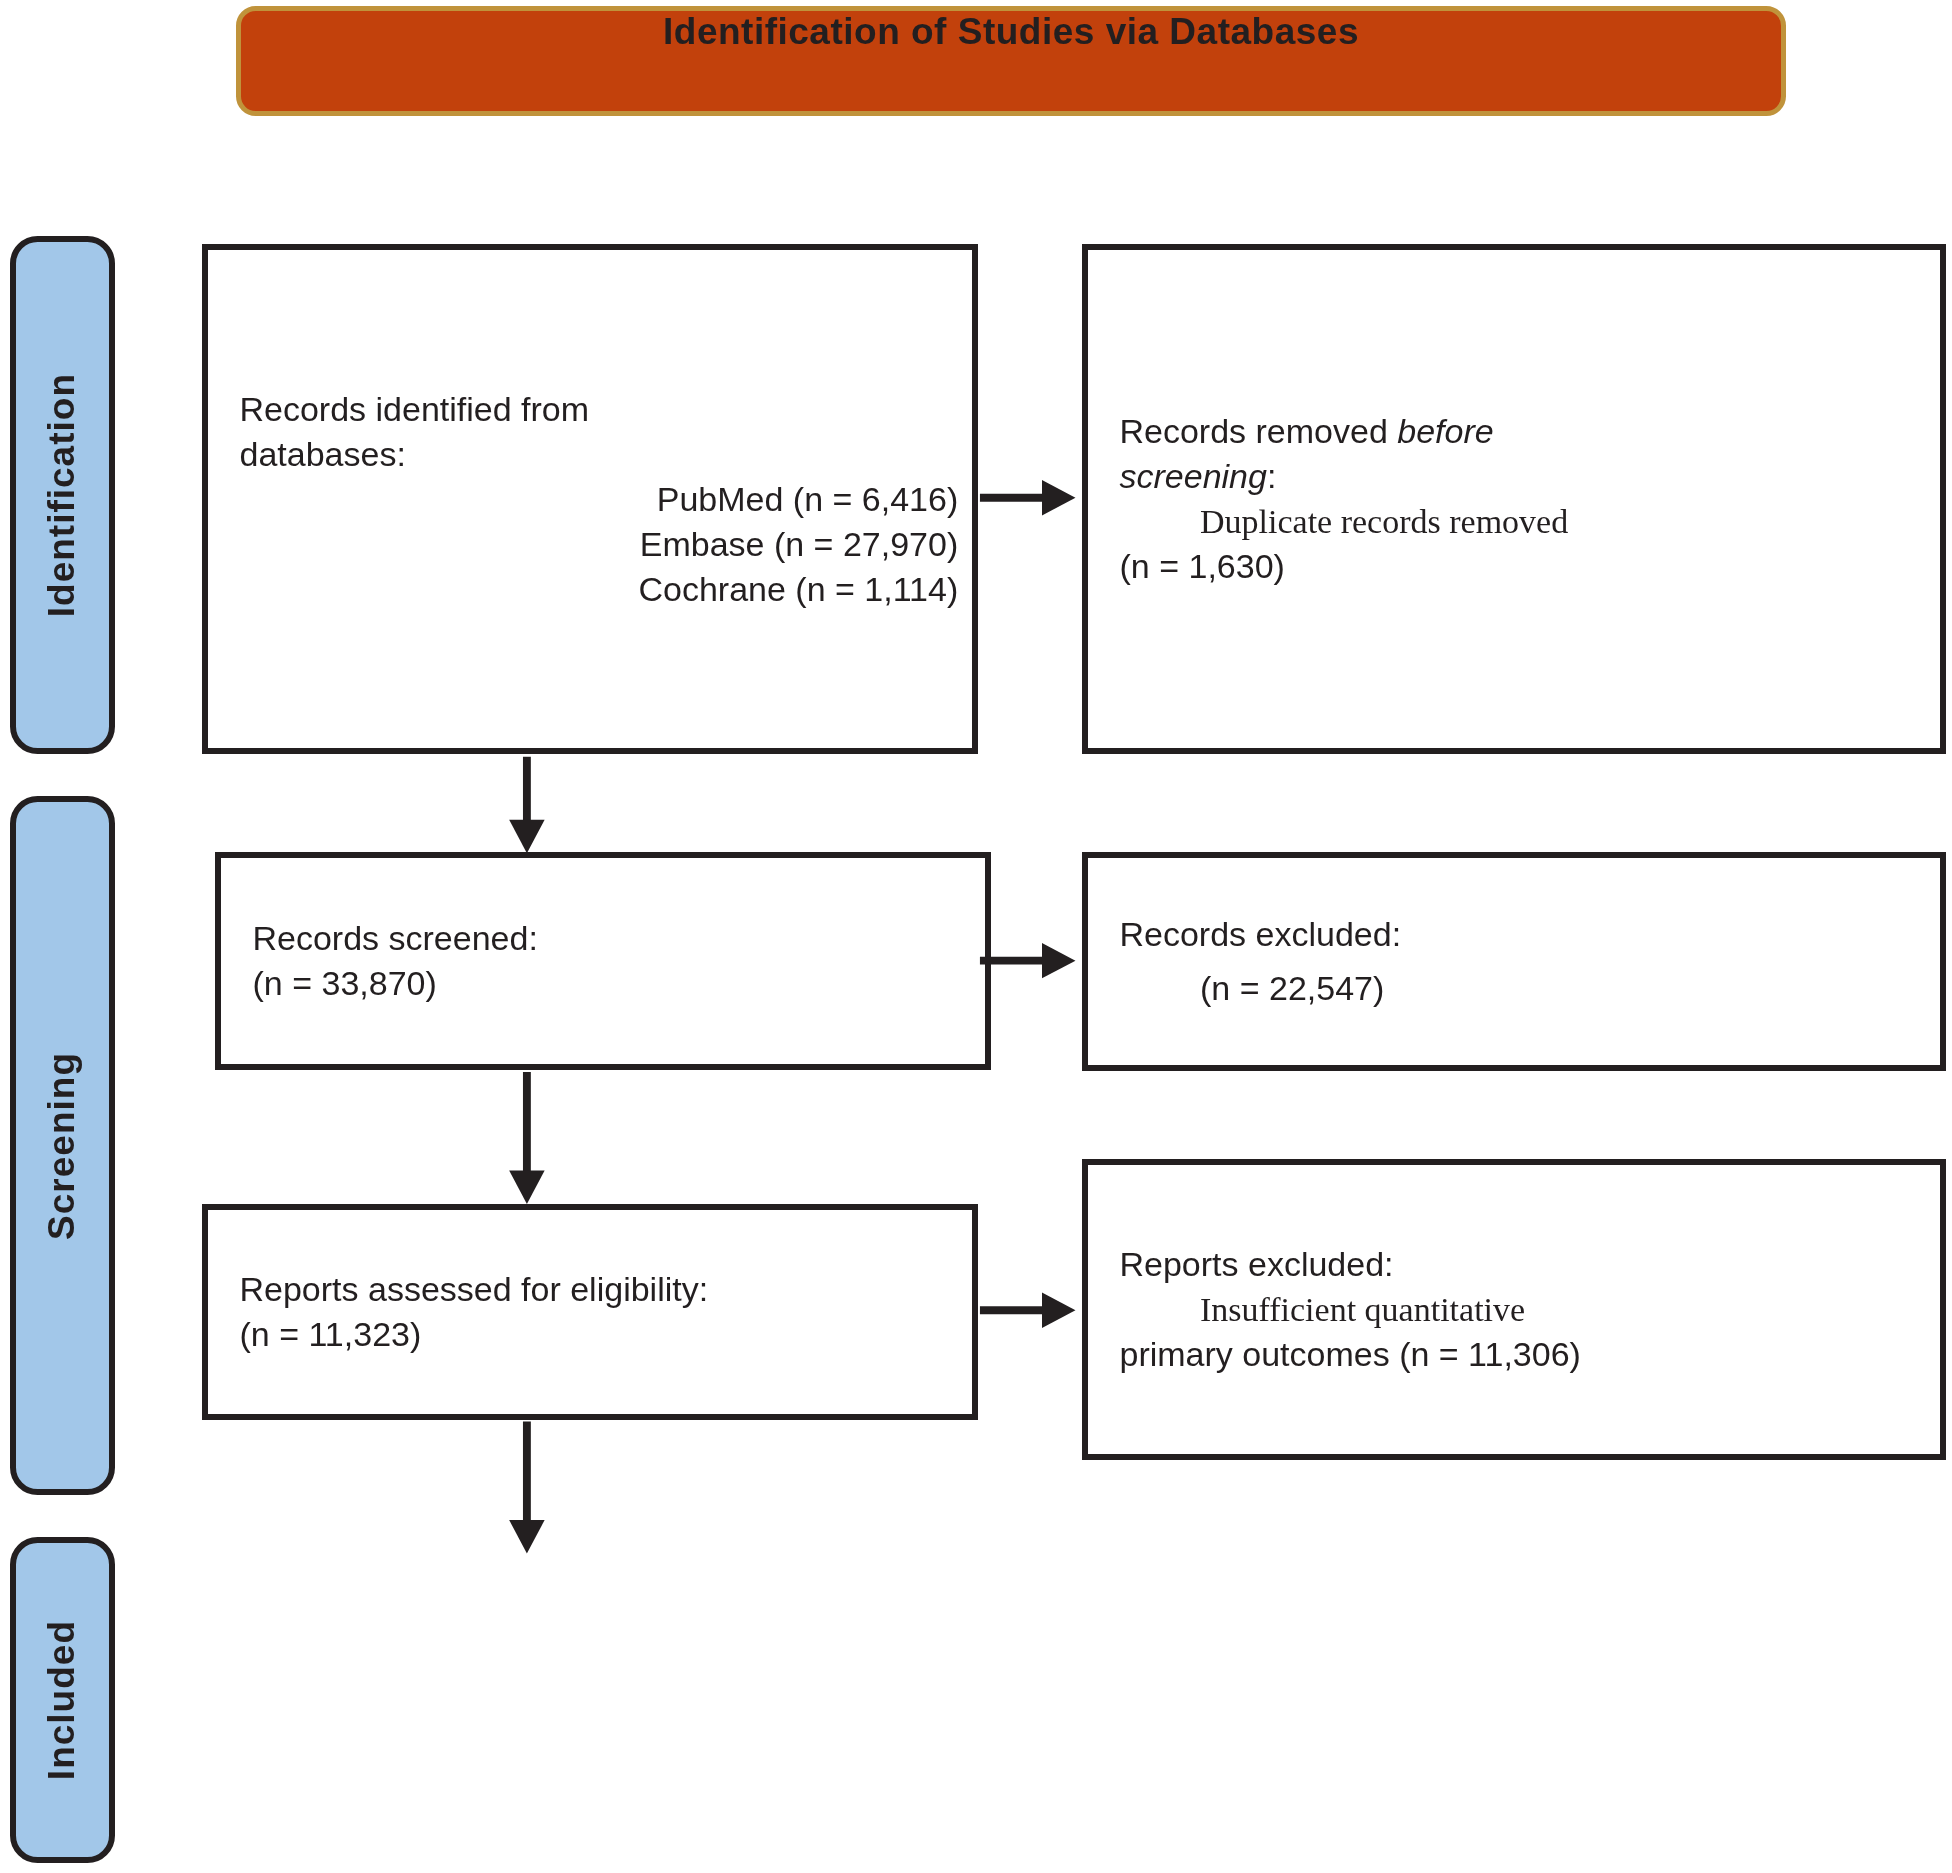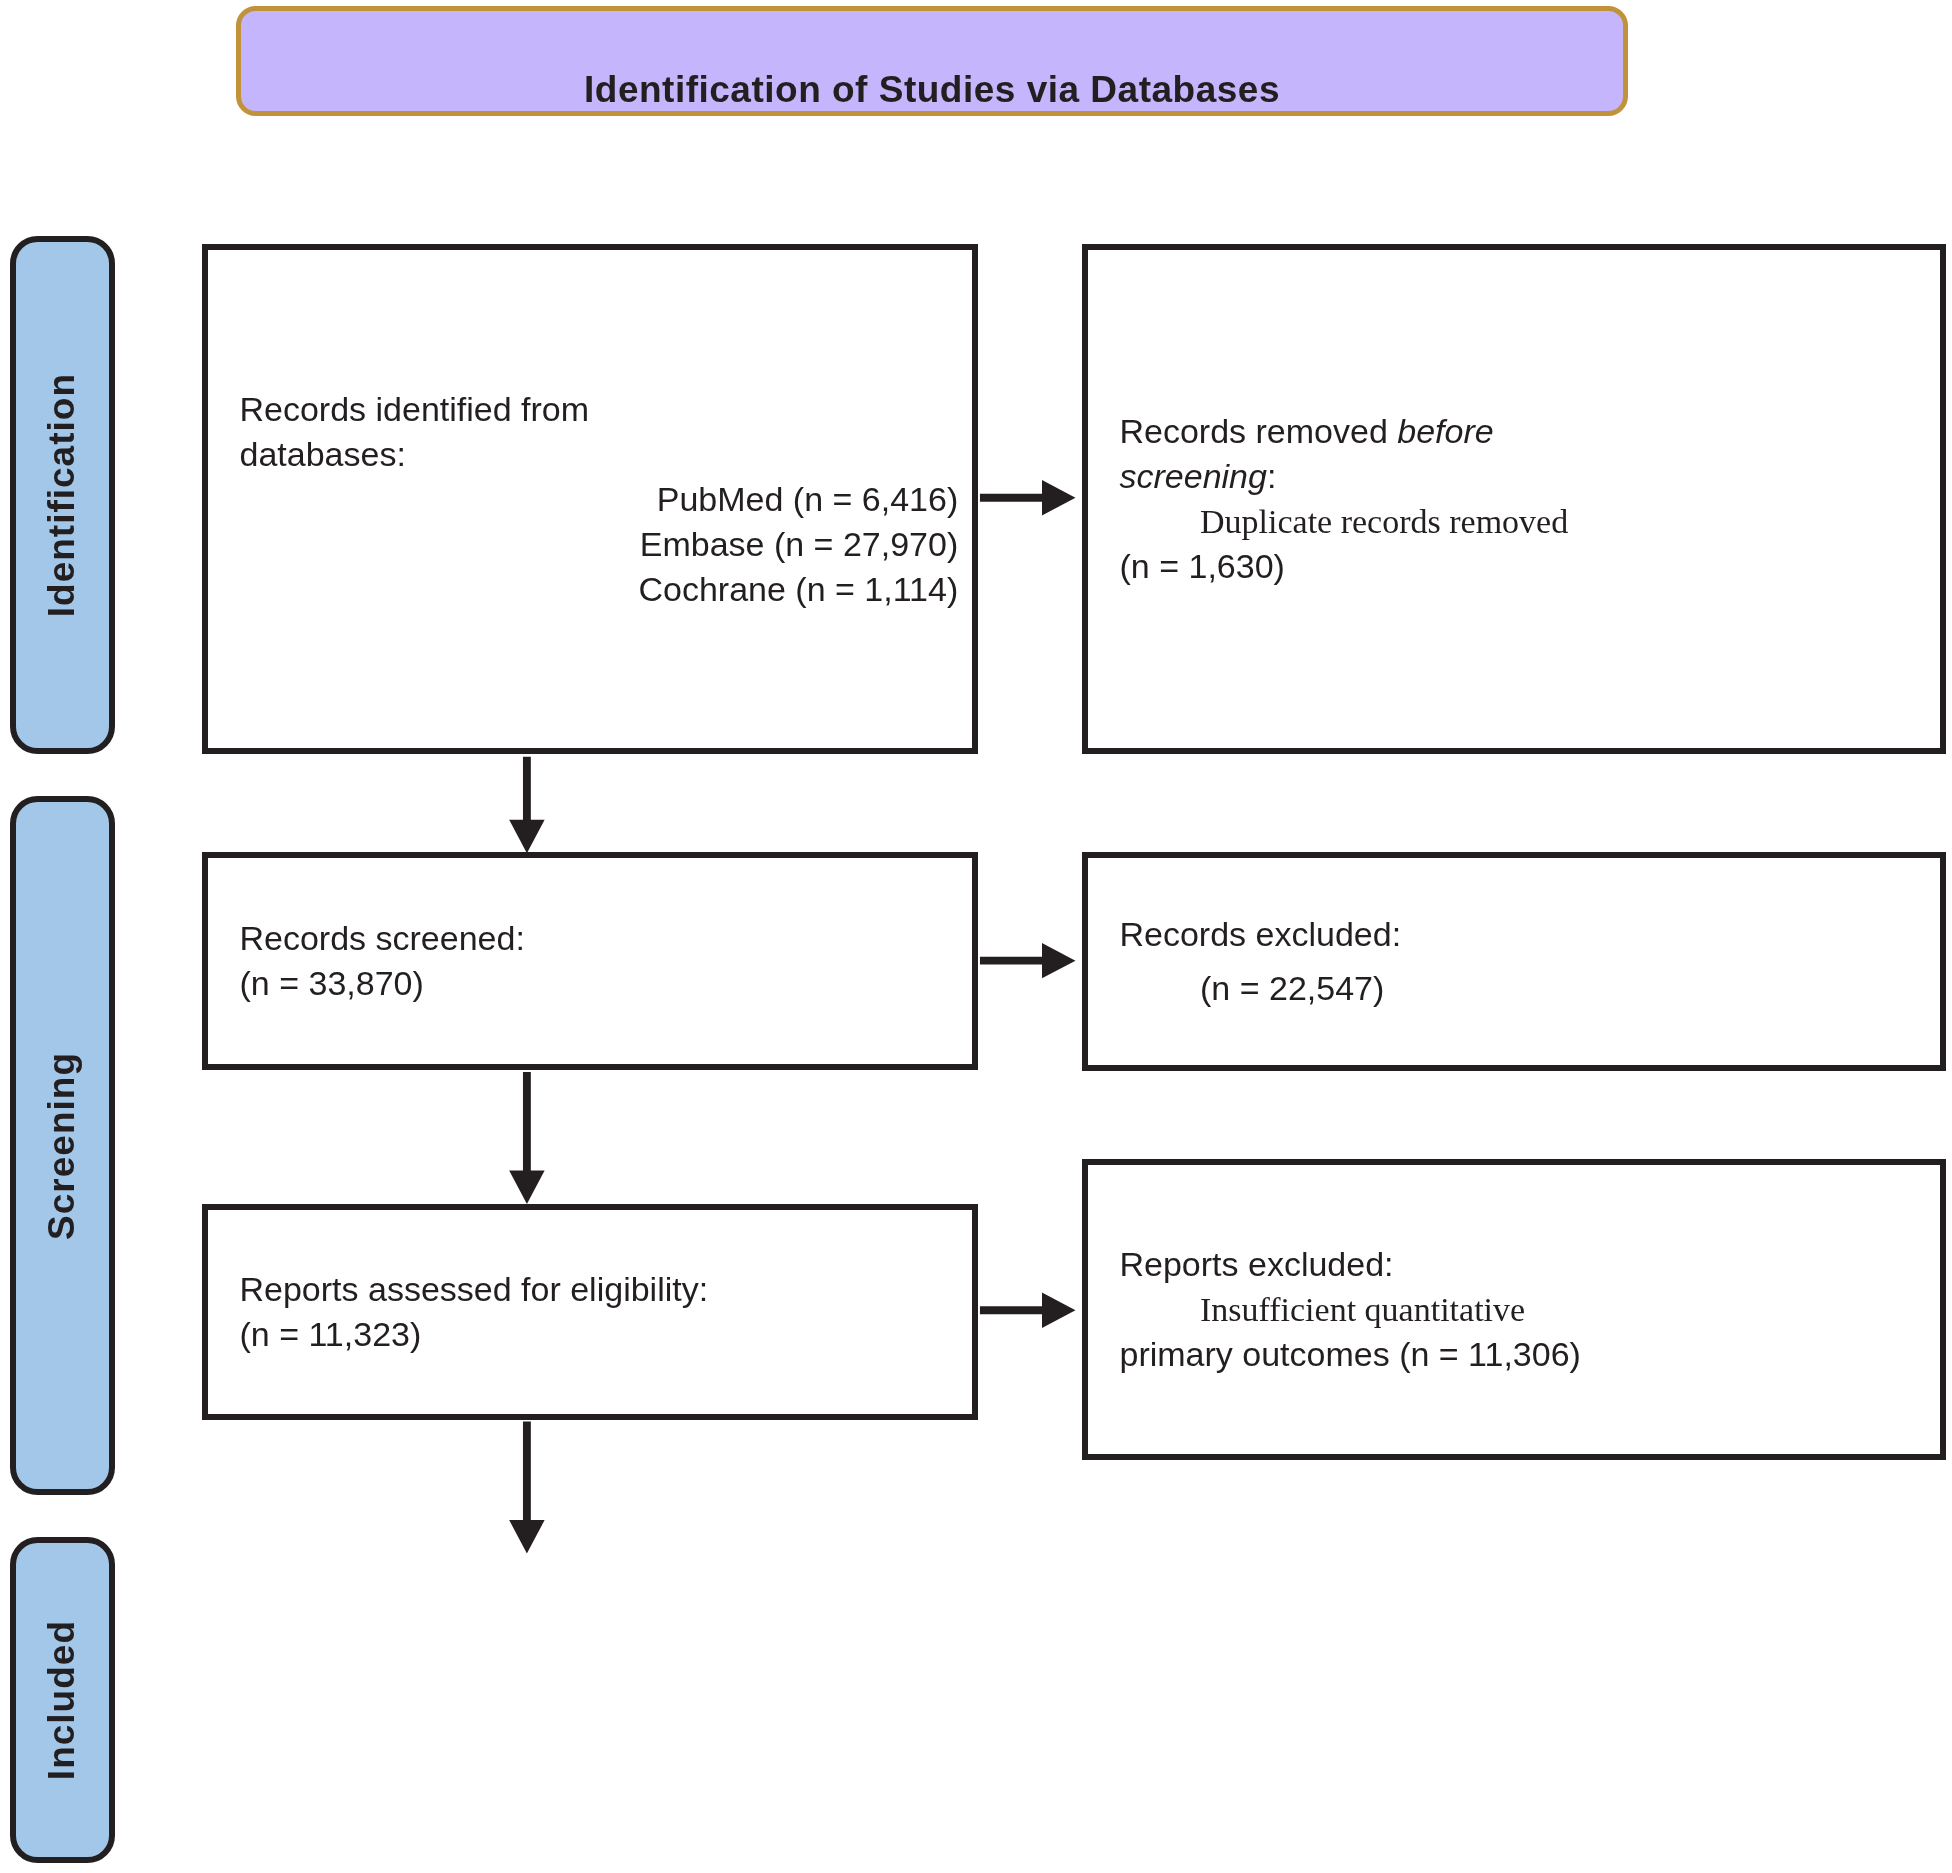--- a/index.html
+++ b/index.html
@@ -10,26 +10,26 @@
     background: #ffffff;
     font-family: "Liberation Sans", sans-serif;
     color: #231f20;
     overflow: hidden;
   }
 
   
   .banner {
     position: absolute;
     left: 236px; top: 5.9px;
-    width: 1392px; height: 110px;
-    background: #c4b5fd;
+    width: 1550px; height: 110px;
+    background: #c2410c;
     border: 5.9px solid #c0933b;
     border-radius: 19.7px;
     box-sizing: border-box;
-    display: flex; align-items: flex-end; justify-content: center;
+    display: flex; align-items: flex-start; justify-content: center;
   }
   .banner-title {
     font-size: 37px;
     font-weight: bold;
     letter-spacing: 0.5px;
   }
 
   
   .stage {
     position: absolute;
@@ -59,21 +59,21 @@
     border: 6.9px solid #231f20;
     box-sizing: border-box;
     display: flex; flex-direction: column; justify-content: center;
     font-size: 34px;
     line-height: 45px;
   }
   .box-left  { left: 202px;  width: 776px; }
   .box-right { left: 1082px; width: 864px; }
 
   .box-records-identified { top: 244px;  height: 510px; }
-  .box-records-screened   { top: 852px;  height: 218px; }
+  .box-records-screened   { top: 852px;  height: 218px; margin-left: 13px; }
   .box-reports-assessed   { top: 1204px; height: 216px; }
   .box-studies-included   { top: 1553px; height: 297px; }
 
   .box-records-removed    { top: 244px;  height: 510px; }
   .box-records-excluded   { top: 852px;  height: 219px; gap: 9px; }
   .box-reports-excluded   { top: 1159px; height: 301px; }
 
   .ln { padding-left: 31.5px; padding-right: 13.8px; }
   .indent-lg { padding-left: 171px; text-align: right; }  
   .indent-md { padding-left: 112px; font-family: Liberation Serif, serif; }  

